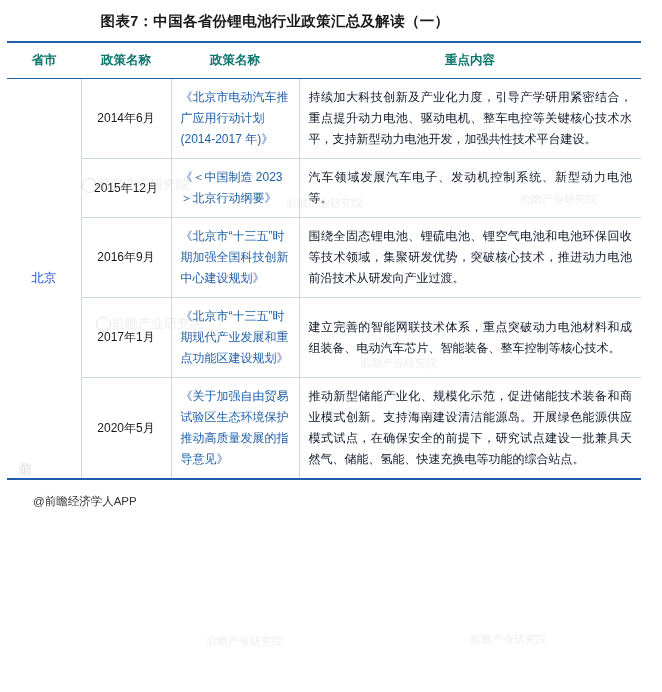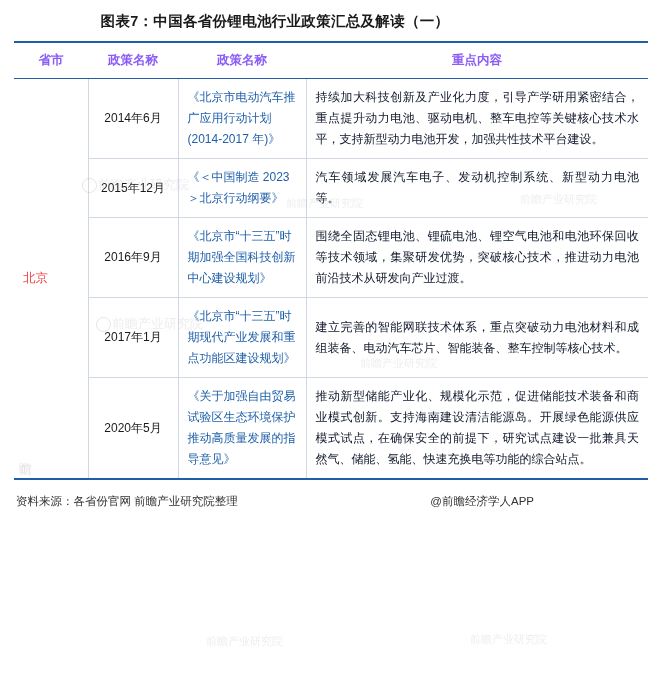--- a/index.html
+++ b/index.html
@@ -13,60 +13,60 @@
     font-family: "Liberation Sans", "DejaVu Sans", sans-serif;
     color: #222;
     position: relative;
     overflow: hidden;
   }
   .page {
     position: relative;
     width: 550px;
     height: 692px;
     box-sizing: border-box;
-    padding: 0 14px;
+    padding: 0 7px;
   }
   .title {
     text-align: center;
     font-size: 14.5px;
     font-weight: bold;
     color: #1a1a1a;
     padding: 12px 0 10px 0;
     letter-spacing: 0.3px;
   }
   table.main {
     width: 634px;
     border-collapse: collapse;
     table-layout: fixed;
     font-size: 12px;
     border-top: 2px solid #1f5fa9;
     border-bottom: 2px solid #1f5fa9;
   }
   table.main th {
     background: #ffffff;
-    color: #8b5cf6;
+    color: #0f766e;
     font-weight: bold;
     font-size: 12.5px;
     padding: 9px 4px;
     border-bottom: 1px solid #1f5fa9;
     text-align: center;
     vertical-align: middle;
   }
   table.main td {
     border-bottom: 1px solid #cfd8e3;
     padding: 8px 9px;
     vertical-align: middle;
     line-height: 1.75;
   }
   td.prov {
-    text-align: left;
+    text-align: center;
     vertical-align: middle;
     border-right: 1px solid #cfd8e3;
     font-size: 12.5px;
-    color: #ef4444;
+    color: #1d4ed8;
     width: 66px;
   }
   td.date {
     text-align: center;
     color: #1a1a1a;
     border-right: 1px solid #cfd8e3;
     width: 82px;
     line-height: 1.9;
     margin-top: 33px;
   }
@@ -165,21 +165,20 @@
       </tr>
       <tr>
         <td class="date">2020年5月</td>
         <td class="policy">《关于加强自由贸易试验区生态环境保护推动高质量发展的指导意见》</td>
         <td class="content">推动新型储能产业化、规模化示范，促进储能技术装备和商业模式创新。支持海南建设清洁能源岛。开展绿色能源供应模式试点，在确保安全的前提下，研究试点建设一批兼具天然气、储能、氢能、快速充换电等功能的综合站点。</td>
       </tr>
     </tbody>
   </table>
 
   <div class="footer">
-    <div class="left">资料来源：各省份官网 前瞻产业研究院整理</div>
     <div class="right">@前瞻经济学人APP</div>
   </div>
 
   <span class="wm-circle" style="left:82px; top:178px;"></span>
   <span class="wm big" style="left:98px; top:176px;">前瞻产业研究院</span>
   <span class="wm" style="left:286px; top:196px;">前瞻产业研究院</span>
   <span class="wm" style="left:520px; top:192px;">前瞻产业研究院</span>
   <span class="wm-circle" style="left:96px; top:317px;"></span>
   <span class="wm big" style="left:112px; top:315px;">前瞻产业研究院</span>
   <span class="wm" style="left:360px; top:356px;">前瞻产业研究院</span>

